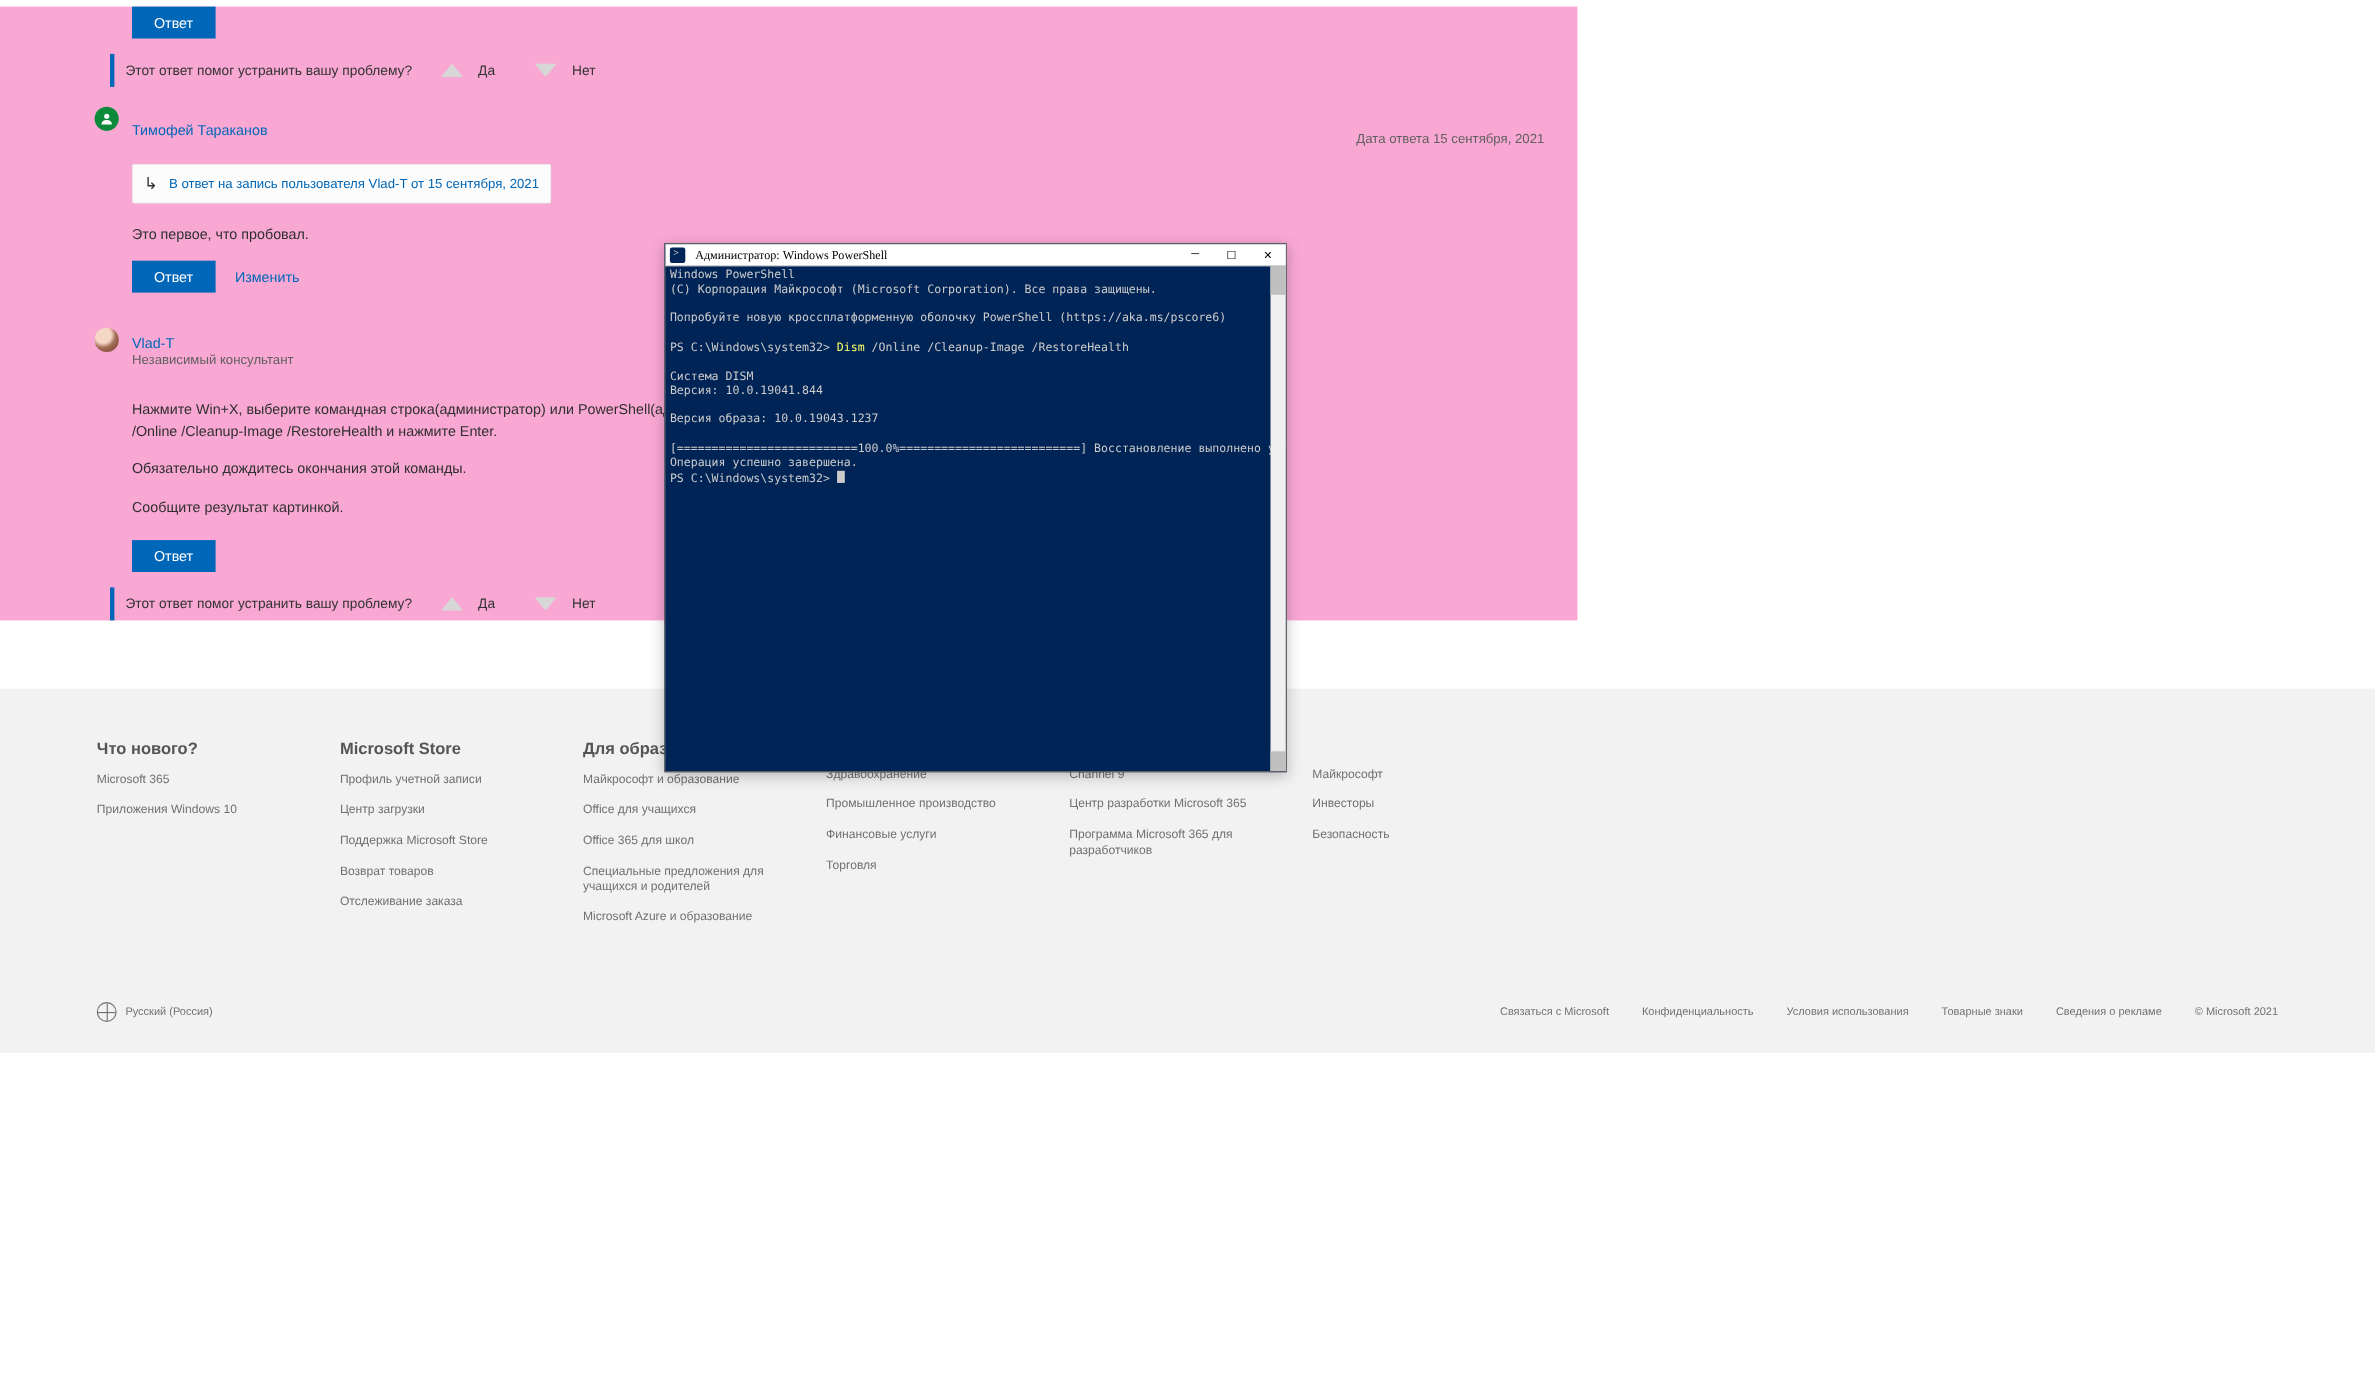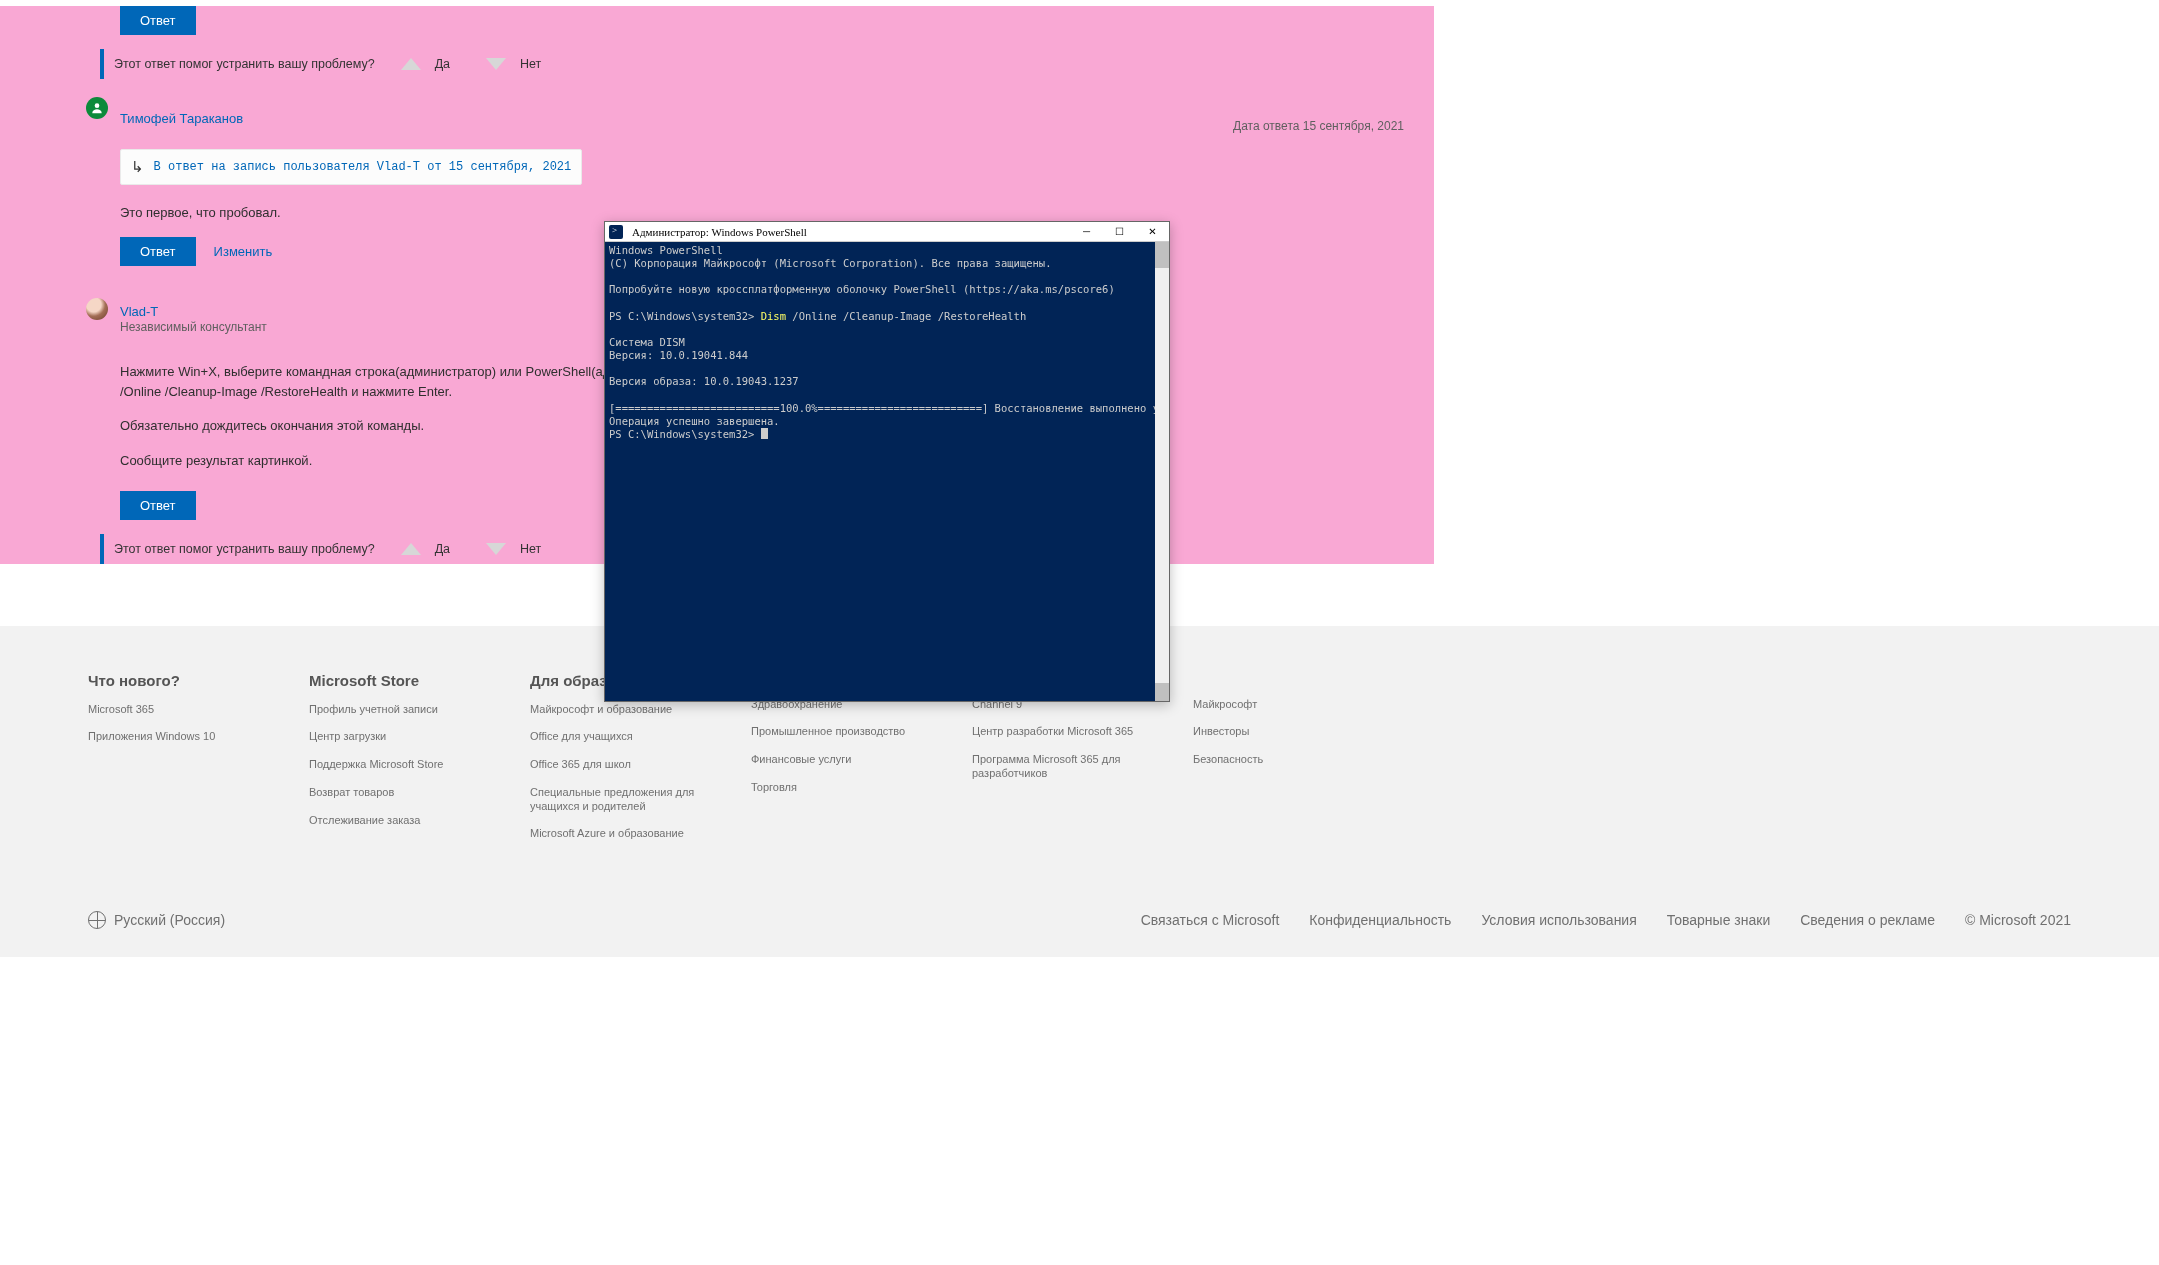--- a/index.html
+++ b/index.html
@@ -16,42 +16,42 @@
 .avatar svg { width:14px; height:14px; fill:#fff;}
 .avatar-img { width:22px;height:22px;border-radius:50%;position:absolute;left:0;top:4px;background:radial-gradient(circle at 35% 30%, #f5d7c6 0 35%, #a36e56 55%, #6b3a28 100%);}
 
 .hdr-row { display:flex; justify-content:space-between; align-items:center; padding-right:14px; }
 .user-link { color:#0067b8; font-size:13px; }
 .sub-role { color:#5f5f5f; font-size:12px; }
 .reply-date { color:#5f5f5f; font-size:12px;margin-top:16px; }
 
 .in-reply { background:#fcfcfc; border:1px solid #eaeaea; padding:8px 10px; margin:16px 0 14px; display:inline-flex; align-items:center; gap:10px; border-radius:2px;}
 .in-reply .arrow { font-size:15px; color:#333; }
-.in-reply a { color:#0067b8; font-size:12px;font-family:Liberation Mono, monospace; }
+.in-reply a { color:#0067b8; font-size:12px; }
 
 .post-body { color:#2f2f2f; font-size:13px; line-height:1.55; margin-top:2px;}
 .post-body p { margin: 4px 0 14px; }
 
 .btn-row { display:flex; align-items:center; gap:18px; margin-top:6px;}
 .btn-reply { background:#0067b8; color:#fff; border:none; padding:7px 20px; font-size:13px; cursor:pointer;}
 .link-btn { color:#0067b8; font-size:13px; cursor:pointer; }
 
 .helpful-bar { border-left:4px solid #0067b8; background:transparent; margin:4px 14px 14px 14px; padding:8px 0 8px 10px; display:flex; align-items:center; gap:10px; font-size:12.5px; color:#333;}
 .tri-up { width:0;height:0;border-left:10px solid transparent;border-right:10px solid transparent;border-bottom:12px solid #d7d7d7; cursor:pointer; }
 .tri-down { width:0;height:0;border-left:10px solid transparent;border-right:10px solid transparent;border-top:12px solid #d7d7d7; cursor:pointer; margin-left:4px;}
 .vote-label { font-size:12.5px; margin-left:4px; }
 
 .spacer { height: 48px; background:#fff; }
 
 .footer { background:#f2f2f2; padding: 46px 88px 28px; }
 .footer-cols { display:flex; gap: 46px; margin-bottom: 50px; }
 .fcol { width: 175px; }
 .fcol h4 { font-size:15px; font-weight:600; color:#555; margin-bottom:14px; }
 .fcol a { display:block; color:#707070; font-size:11px; margin-bottom:14px; cursor:pointer; line-height:1.25;}
-.footer-bottom { display:flex; align-items:center; justify-content:space-between; color:#707070; font-size:14px; padding-top:6px;}
+.footer-bottom { display:flex; align-items:center; justify-content:space-between; color:#707070; font-size:10px; padding-top:6px;}
 .footer-bottom .lang { display:flex; align-items:center; gap:8px; }
 .globe { width:18px;height:18px;border:1.2px solid #707070;border-radius:50%;position:relative;}
 .globe::before{content:"";position:absolute;left:50%;top:0;bottom:0;width:1px;background:#707070;}
 .globe::after{content:"";position:absolute;top:50%;left:0;right:0;height:1px;background:#707070;}
 .footer-links { display:flex; gap:30px;align-items:flex-end; }
 .footer-links a { color:#707070; cursor:pointer;}
 
 
 .ps-window { position:absolute; left:604px; top:215px; width:566px; height:481px; border:1px solid #666; background:#012456; box-shadow:0 3px 12px rgba(0,0,0,0.25); font-family:Consolas,monospace;}
 .ps-titlebar { height:20px; background:#fff; display:flex; align-items:center; justify-content:space-between; font-family:"Segoe UI"; color:#000; font-size:11px; border-bottom:1px solid #ccc;}

